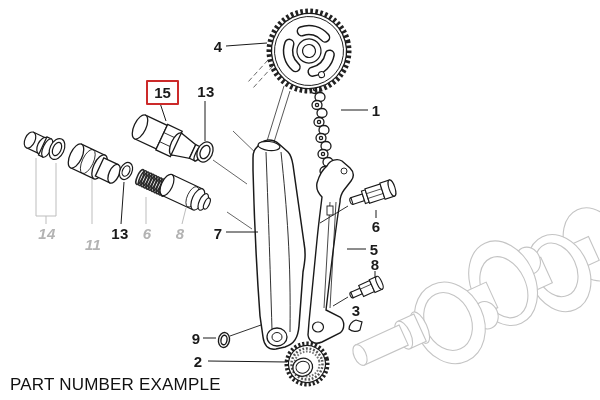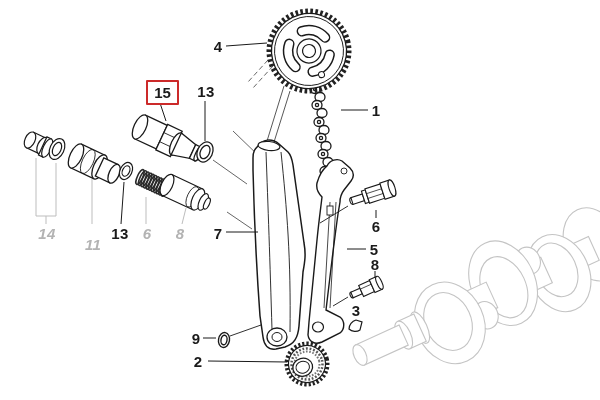--- a/index.html
+++ b/index.html
@@ -254,14 +254,15 @@
 <div class="lbl muted" style="left:147px;top:233px">6</div>
 <div class="lbl muted" style="left:180px;top:233px">8</div>
 <div class="lbl" style="left:218px;top:233px">7</div>
 <div class="lbl" style="left:376px;top:226px">6</div>
 <div class="lbl" style="left:374px;top:249px">5</div>
 <div class="lbl" style="left:375px;top:264px">8</div>
 <div class="lbl" style="left:356px;top:310px">3</div>
 <div class="lbl" style="left:196px;top:338px">9</div>
 <div class="lbl" style="left:198px;top:361px">2</div>
 
+<div class="caption">PART NUMBER EXAMPLE</div>
 
 </div>
 
 </body></html>

